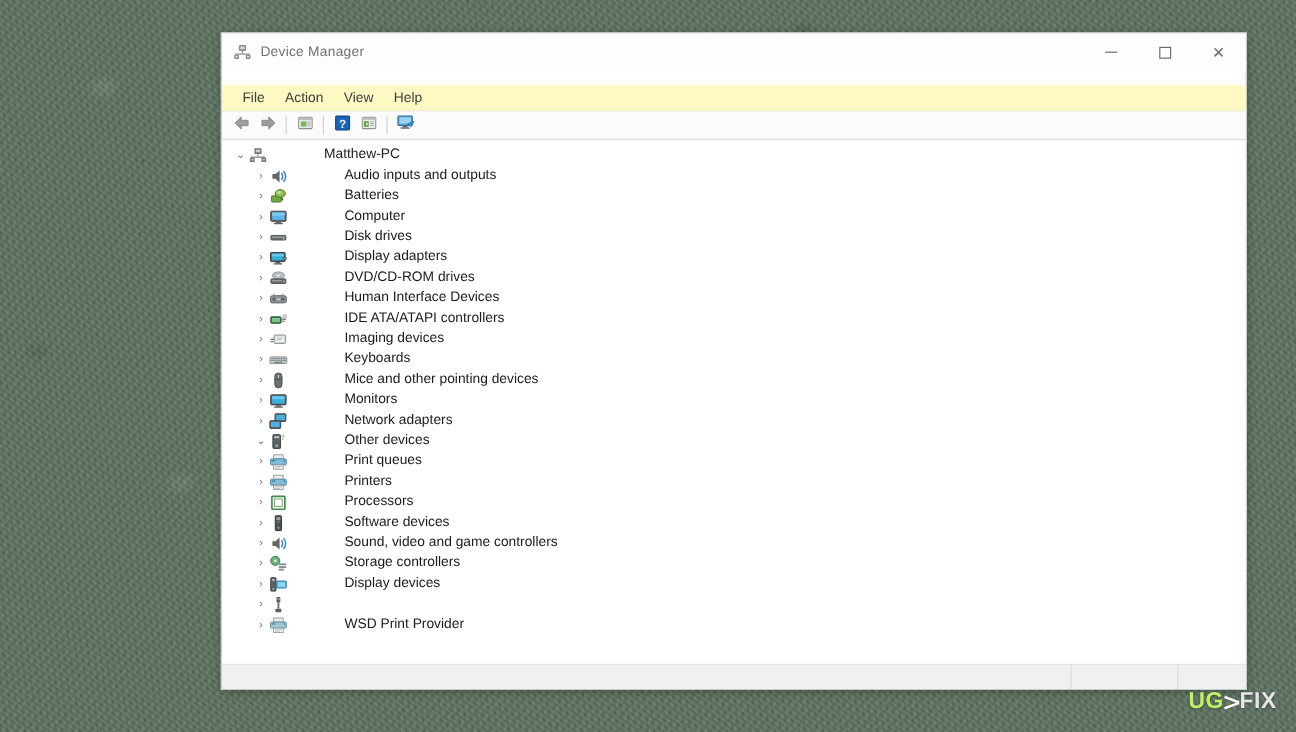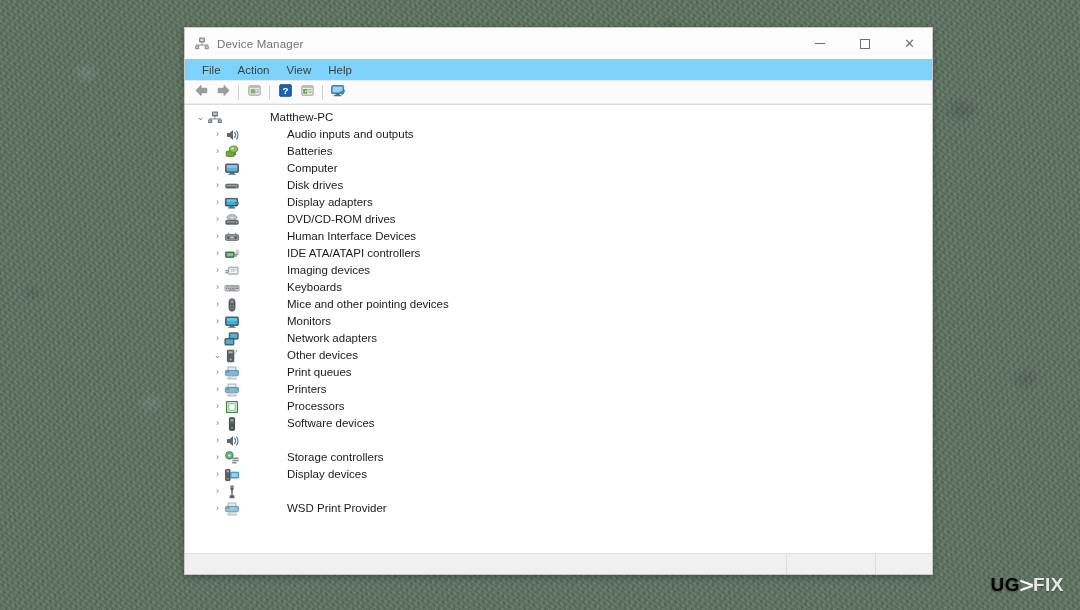--- a/index.html
+++ b/index.html
@@ -43,21 +43,21 @@
     content:""; position:absolute; inset:0;
     background-image:
       repeating-linear-gradient(37deg, rgba(0,0,0,.055) 0 2px, rgba(255,255,255,.045) 2px 4px),
       repeating-linear-gradient(-51deg, rgba(0,0,0,.05) 0 3px, rgba(255,255,255,.04) 3px 6px),
       repeating-linear-gradient(83deg, rgba(0,0,0,.04) 0 2px, rgba(255,255,255,.035) 2px 5px);
     opacity:.85;
   }
 
   
   #window {
-    position:absolute; left:184px; top:27px; width:749px; height:548px;
+    position:absolute; left:184px; top:27px; width:855px; height:548px;
     background:#ffffff;
     border:1px solid #c8cbc9;
     box-shadow:0 2px 7px rgba(0,0,0,.30);
     display:flex; flex-direction:column;
     z-index:5;
   }
 
   
   .titlebar{
     height:31px; background:#fdfdfd; display:flex; align-items:center;
@@ -69,23 +69,24 @@
   .win-btn{
     width:45px; height:31px; display:flex; align-items:center; justify-content:center;
     color:#6a706e; font-size:11px; line-height:1;
   }
   .glyph-min{ display:block; width:10px; height:1px; background:#6a706e; }
   .glyph-max{ display:block; width:10px; height:10px; border:1px solid #6a706e; }
   .glyph-close{ font-size:13px; font-family:"Liberation Sans",sans-serif; }
 
   
   .menubar{
-    height:22px; background:#7dd3fc; display:flex; align-items:center;
+    height:22px; background:#fef9c3; display:flex; align-items:center;
     padding-left:9px; flex:0 0 auto;
     border-bottom:1px solid #e6e7e6;
+    margin-top:12px;
   }
   .menu-item{
     font-size:11.5px; color:#3a3f3d; padding:2px 9px 2px 8px; cursor:default;
   }
 
   
   .toolbar{
     height:24px; background:#fbfbfb; display:flex; align-items:center;
     padding-left:5px; flex:0 0 auto;
     border-bottom:1px solid #d9dbda;
@@ -121,21 +122,21 @@
   .sb-cell.narrow{ width:57px; }
 
   
   #watermark{
     position:absolute; right:16px; bottom:14px; z-index:10;
     font-size:19px; font-weight:bold; letter-spacing:.5px;
     font-family:"Liberation Sans", sans-serif;
     display:flex; align-items:center;
     text-shadow:0 1px 2px rgba(0,0,0,.35);
   }
-  .wm-cy{ color:#000000; }
+  .wm-cy{ color:#bef264; }
   .wm-wh{ color:#e5e5e5; }
   .wm-mark{ display:inline-block; width:15px; height:15px; position:relative; margin:0 -1px; }
   .wm-mark::before, .wm-mark::after{
     content:""; position:absolute; left:1px; width:13px; height:2px; background:#ffffff;
   }
   .wm-mark::before{ top:4px; transform:rotate(20deg); }
   .wm-mark::after { top:9px; transform:rotate(-20deg); }
 </style>
 </head>
 <body>
@@ -554,20 +555,21 @@
     <div class="row">
       <span class="spacer" style="width:26px"></span>
       <span class="chev">›</span>
       <span class="ico">
         <svg viewBox="0 0 16 16" width="16" height="16">
           <path d="M3 6 L5.6 6 L9 3 L9 13 L5.6 10 L3 10 Z" fill="#63676a"></path>
           <path d="M10.4 5.2 A4.2 4.2 0 0 1 10.4 10.8" stroke="#2f85c9" stroke-width="1.2" fill="none"></path>
           <path d="M12.2 3.6 A6.2 6.2 0 0 1 12.2 12.4" stroke="#2f85c9" stroke-width="1.2" fill="none"></path>
         </svg>
       </span>
+      <span class="lbl">Sound, video and game controllers</span>
     </div>
 
     <div class="row">
       <span class="spacer" style="width:26px"></span>
       <span class="chev">›</span>
       <span class="ico">
         <svg viewBox="0 0 16 16" width="16" height="16">
           <circle cx="5.4" cy="5.4" r="3.8" fill="#6fae7a" stroke="#3f7a4c" stroke-width="0.8"></circle>
           <circle cx="5.4" cy="5.4" r="1.2" fill="#d9ecdd"></circle>
           <rect x="8.2" y="7.6" width="6.4" height="1.5" rx="0.4" fill="#7f888c"></rect>

